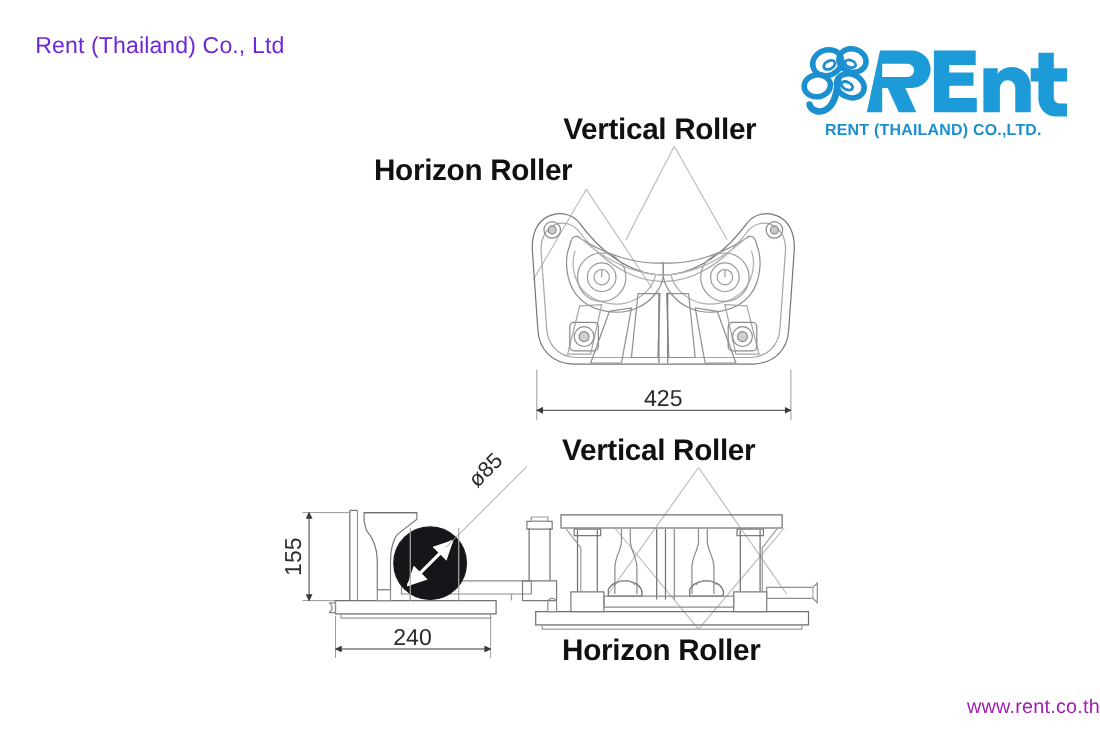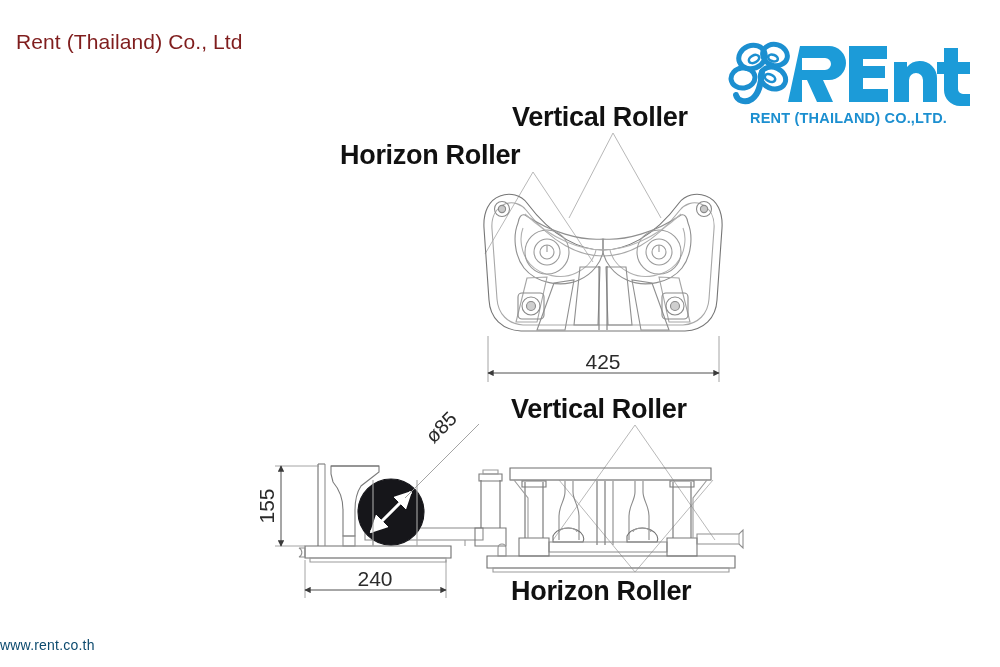--- a/index.html
+++ b/index.html
@@ -13,26 +13,26 @@
     height: 667px;
     position: relative;
     overflow: hidden;
     font-family: "Liberation Sans", sans-serif;
     -webkit-font-smoothing: antialiased;
   }
 
   
   #company-name {
     position: absolute;
-    left: 16px;
+    left: 32px;
     top: 30px;
     font-size: 21px;
     font-weight: 400;
     letter-spacing: 0.1px;
-    color: #7f1d1d;
+    color: #6d28d9;
     white-space: nowrap;
   }
 
   #logo {
     position: absolute;
     right: 22px;
     top: 38px;
     width: 250px;
     height: 92px;
   }
@@ -47,23 +47,23 @@
     height: 667px;
   }
   #drawing svg { display: block; }
 
   
   #site-url {
     position: absolute;
     left: 0;
     right: 0;
     bottom: 14px;
-    text-align: left;
-    font-size: 14px;
-    color: #0c4a6e;
+    text-align: right;
+    font-size: 18px;
+    color: #a21caf;
     text-decoration: none;
     letter-spacing: 0.2px;
   }
 </style>
 </head>
 <body>
 
 <div id="company-name">Rent (Thailand) Co., Ltd</div>
 
 <div id="logo">

